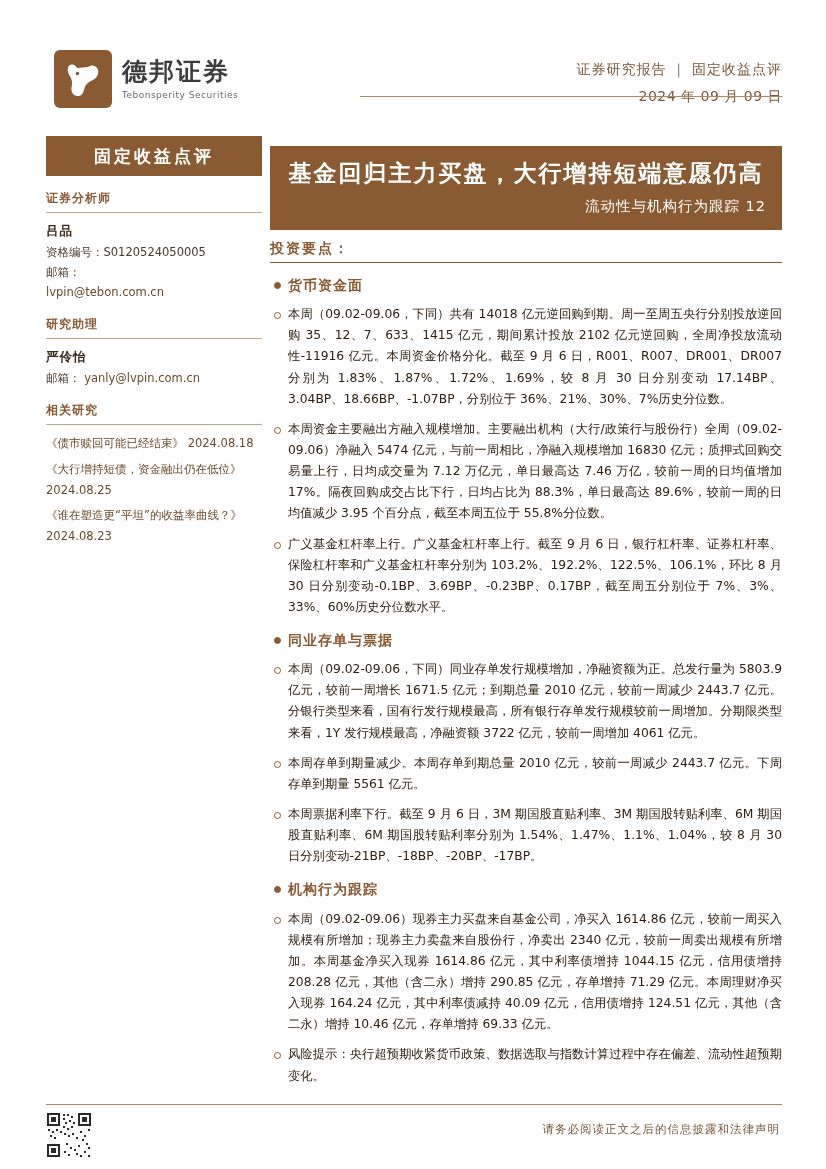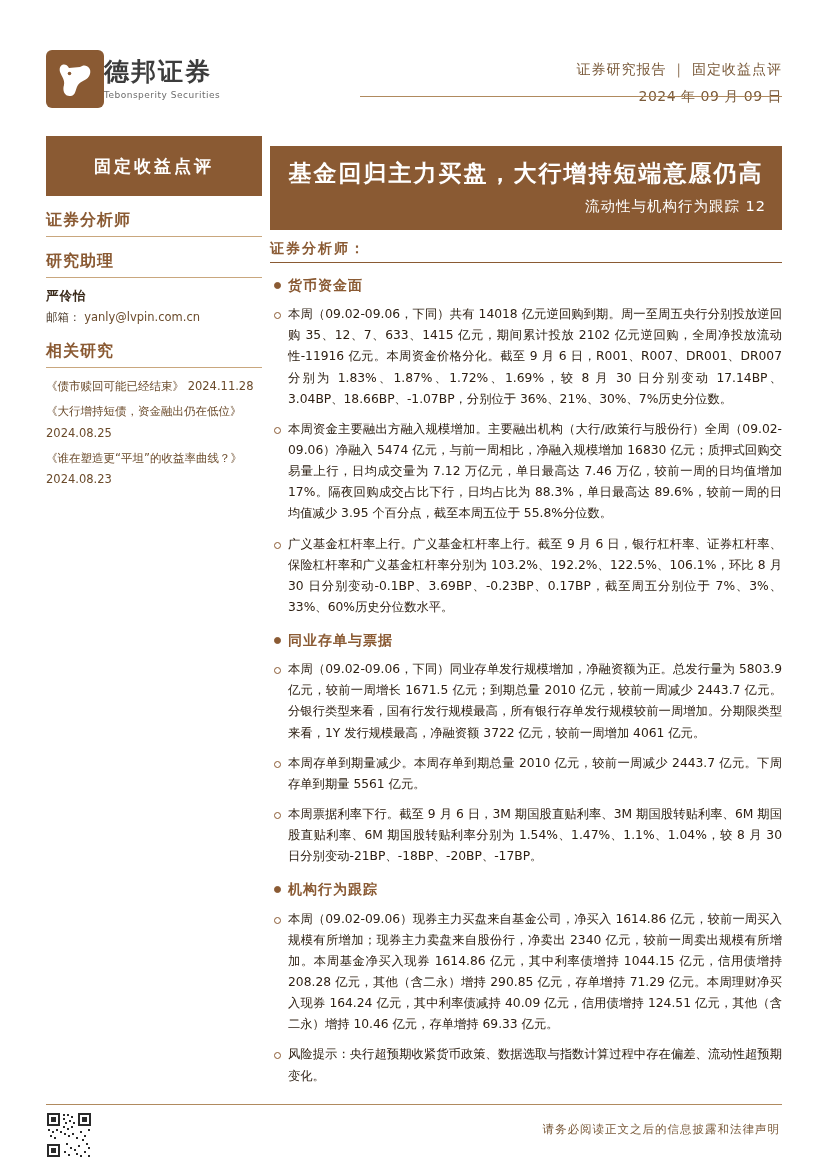--- a/index.html
+++ b/index.html
@@ -10,21 +10,21 @@
     color:#3a2a1a;
     position:relative;
     overflow:hidden;
   }
   .page{position:relative;width:826px;height:1169px;}
 
   
   .header{
     position:absolute;left:46px;top:50px;width:736px;height:70px;
   }
-  .logo-wrap{position:absolute;left:0;top:0;display:flex;align-items:center;}
+  .logo-wrap{position:absolute;left:8px;top:0;display:flex;align-items:center;gap:10px;}
   .logo-mark{
     width:58px;height:58px;border-radius:6px;
     background:#8a5a33;position:relative;overflow:hidden;
   }
   .logo-mark .dog{
     position:absolute;left:8px;top:8px;width:42px;height:42px;
   }
   .logo-text{display:flex;flex-direction:column;justify-content:center;}
   .logo-cn{font-size:25px;font-weight:bold;color:#3c3c3c;letter-spacing:2px;line-height:1.15;}
   .logo-en{font-size:9px;color:#6b6b6b;letter-spacing:.5px;margin-top:3px;}
@@ -35,27 +35,27 @@
   }
   .header-right .r1{letter-spacing:1px;}
   .header-right .r2{letter-spacing:.5px;}
   .header-rule{
     position:absolute;right:0;top:46px;width:422px;height:1px;background:#b08a5e;
   }
 
   
   .leftcol{position:absolute;left:46px;top:136px;width:216px;}
   .cat-badge{
-    width:216px;height:60px;background:#8a5a33;color:#fff;
+    width:216px;height:40px;background:#8a5a33;color:#fff;
     display:flex;align-items:center;justify-content:center;
     font-size:17px;font-weight:bold;letter-spacing:3px;
   }
   .sec{margin-top:14px;}
   .sec-title{
-    font-size:16px;color:#8a5a33;font-weight:bold;letter-spacing:1px;
+    font-size:12px;color:#8a5a33;font-weight:bold;letter-spacing:1px;
     padding-bottom:5px;border-bottom:1px solid #c9a77e;
   }
   .sec-body{padding-top:7px;font-size:11.5px;line-height:1.75;color:#4a3a2a;}
   .sec-body .name{font-weight:bold;font-size:12.5px;color:#3a2a1a;letter-spacing:1px;}
   .sec-body .line{white-space:nowrap;}
   .mail{color:#6a4a2a;}
   .relres{padding-top:8px;font-size:11.5px;line-height:1.85;color:#6a4a2a;}
   .relres .item{margin-bottom:4px;}
   .relres .date{color:#6a4a2a;}
 
@@ -119,59 +119,67 @@
       <div class="r2">2024 年 09 月 09 日</div>
     </div>
     <div class="header-rule"></div>
   </div>
 
   <div class="leftcol">
     <div class="cat-badge">固定收益点评</div>
 
     <div class="sec">
       <div class="sec-title">证券分析师</div>
+      <div class="sec-body">
+        <div class="name">吕品</div>
+        <div class="line">资格编号：S0120524050005</div>
+        <div class="line">
+          <span>邮箱：</span><br>
+          <span class="mail">lvpin@tebon.com.cn</span>
+        </div>
+      </div>
     </div>
 
     <div class="sec">
       <div class="sec-title">研究助理</div>
       <div class="sec-body">
         <div class="name">严伶怡</div>
         <div class="line">
           <span>邮箱：</span>
           <span class="mail">yanly@lvpin.com.cn</span>
         </div>
       </div>
     </div>
 
     <div class="sec">
       <div class="sec-title">相关研究</div>
       <div class="relres">
         <div class="item">
           <span>《债市赎回可能已经结束》</span>
-          <span class="date">2024.11.28</span>
+          <span class="date">2024.08.18</span>
         </div>
         <div class="item">
           <span>《大行增持短债，资金融出仍在低位》</span>
           <span class="date">2024.08.25</span>
         </div>
         <div class="item">
           <span>《谁在塑造更“平坦”的收益率曲线？》</span>
           <span class="date">2024.08.23</span>
         </div>
       </div>
     </div>
   </div>
 
   <div class="main">
     <div class="title-block">
       <div class="doc-title">基金回归主力买盘，大行增持短端意愿仍高</div>
       <div class="doc-sub">流动性与机构行为跟踪 12</div>
     </div>
 
-    <div class="points-head">证券分析师：</div>
+    <div class="points-head">投资要点：</div>
 
     <div class="content">
 
       <div class="bullet h1">货币资金面</div>
       <div class="bullet">本周（09.02-09.06，下同）共有 14018 亿元逆回购到期。周一至周五央行分别投放逆回购 35、12、7、633、1415 亿元，期间累计投放 2102 亿元逆回购，全周净投放流动性-11916 亿元。本周资金价格分化。截至 9 月 6 日，R001、R007、DR001、DR007 分别为 1.83%、1.87%、1.72%、1.69%，较 8 月 30 日分别变动 17.14BP、3.04BP、18.66BP、-1.07BP，分别位于 36%、21%、30%、7%历史分位数。</div>
       <div class="bullet">本周资金主要融出方融入规模增加。主要融出机构（大行/政策行与股份行）全周（09.02-09.06）净融入 5474 亿元，与前一周相比，净融入规模增加 16830 亿元；质押式回购交易量上行，日均成交量为 7.12 万亿元，单日最高达 7.46 万亿，较前一周的日均值增加 17%。隔夜回购成交占比下行，日均占比为 88.3%，单日最高达 89.6%，较前一周的日均值减少 3.95 个百分点，截至本周五位于 55.8%分位数。</div>
       <div class="bullet">广义基金杠杆率上行。广义基金杠杆率上行。截至 9 月 6 日，银行杠杆率、证券杠杆率、保险杠杆率和广义基金杠杆率分别为 103.2%、192.2%、122.5%、106.1%，环比 8 月 30 日分别变动-0.1BP、3.69BP、-0.23BP、0.17BP，截至周五分别位于 7%、3%、33%、60%历史分位数水平。</div>
 
       <div class="bullet h1">同业存单与票据</div>
       <div class="bullet">本周（09.02-09.06，下同）同业存单发行规模增加，净融资额为正。总发行量为 5803.9 亿元，较前一周增长 1671.5 亿元；到期总量 2010 亿元，较前一周减少 2443.7 亿元。分银行类型来看，国有行发行规模最高，所有银行存单发行规模较前一周增加。分期限类型来看，1Y 发行规模最高，净融资额 3722 亿元，较前一周增加 4061 亿元。</div>

